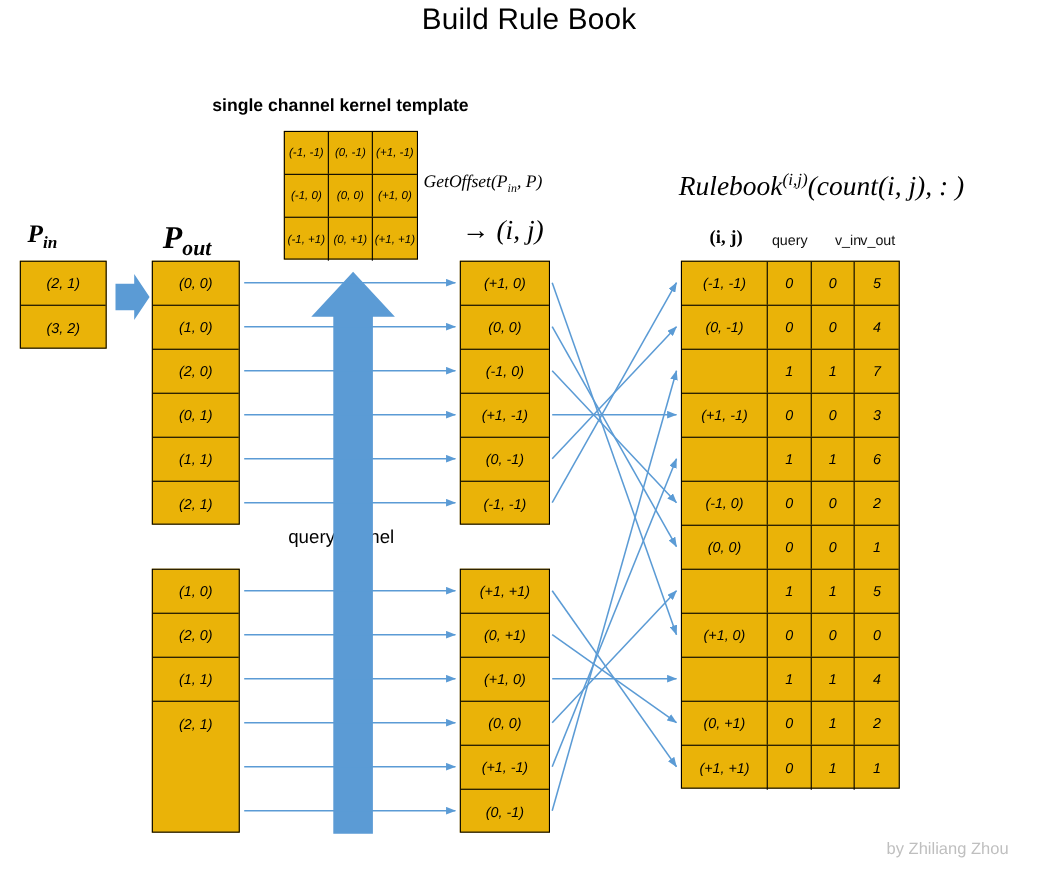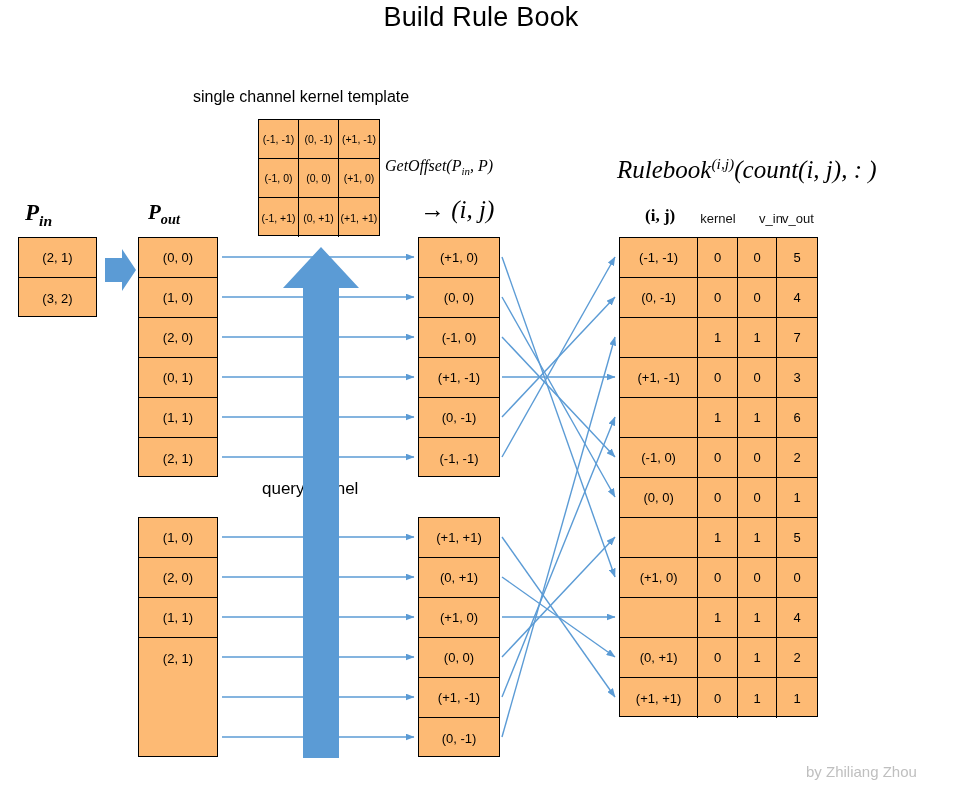--- a/index.html
+++ b/index.html
@@ -15,49 +15,50 @@
   
   #page-title{
     left:0;top:2px;width:962px;
     text-align:center;
     font-size:27px;
     letter-spacing:0.2px;
   }
 
   
   .caption{font-size:16px;white-space:nowrap;}
-  #kernel-caption{left:193px;top:88px;}
+  #kernel-caption{left:193px;top:88px;font-weight:bold;}
   #query-kernel-caption{left:262px;top:479px;font-size:17px;}
 
   
   .math{
     font-family:"Liberation Serif", serif;
     font-style:italic;
     white-space:nowrap;
   }
   #label-pin{left:25px;top:200px;font-size:23px;font-weight:bold;}
-  #label-pout{left:148px;top:200px;font-size:21px;font-weight:bold;}
+  #label-pout{left:148px;top:200px;font-size:29px;font-weight:bold;}
   .sub{font-size:0.68em;vertical-align:sub;}
   .sup{font-size:0.62em;vertical-align:super;}
 
   #formula-getoffset{left:385px;top:157px;font-size:16px;}
   #formula-getoffset-2{left:420px;top:196px;font-size:25px;}
   #formula-rulebook{left:617px;top:155px;font-size:25px;}
 
   #label-ij{left:645px;top:206px;font-size:17px;font-weight:bold;
             font-family:"Liberation Serif", serif;font-style:normal;}
 
   .colhead{font-size:13px;color:#111;white-space:nowrap;text-align:center;}
 
   
   .tbl{
     position:absolute;
     border:1.6px solid #000;
     box-sizing:border-box;
-    background:#fdba74;
+    background:#eab308;
+    font-style:italic;
   }
   .tbl .row{
     box-sizing:border-box;
     border-bottom:1.6px solid #000;
     display:flex;
     align-items:center;
     justify-content:center;
     font-size:13px;
     white-space:nowrap;
   }
@@ -164,21 +165,21 @@
 <div class="tbl" id="offsets-lower" style="left:418px;top:517px;width:82px;height:240px;">
   <div class="row" style="height:40px;">(+1, +1)</div>
   <div class="row" style="height:40px;">(0, +1)</div>
   <div class="row" style="height:40px;">(+1, 0)</div>
   <div class="row" style="height:40px;">(0, 0)</div>
   <div class="row" style="height:40px;">(+1, -1)</div>
   <div class="row" style="height:40px;">(0, -1)</div>
 </div>
 
 <div class="abs" id="label-ij">(i, j)</div>
-<div class="abs colhead" style="left:700px;top:211px;width:36px;">kernel</div>
+<div class="abs colhead" style="left:700px;top:211px;width:36px;">query</div>
 <div class="abs colhead" style="left:753px;top:211px;width:36px;">v_in</div>
 <div class="abs colhead" style="left:778px;top:211px;width:40px;">v_out</div>
 
 <div class="tbl" id="rulebook-table" style="left:619px;top:237px;width:199px;height:480px;">
   <div class="row" style="height:40px;">
     <div class="cell" style="width:79px;">(-1, -1)</div>
     <div class="cell" style="width:40px;">0</div>
     <div class="cell" style="width:40px;">0</div>
     <div class="cell" style="width:40px;">5</div>
   </div>

